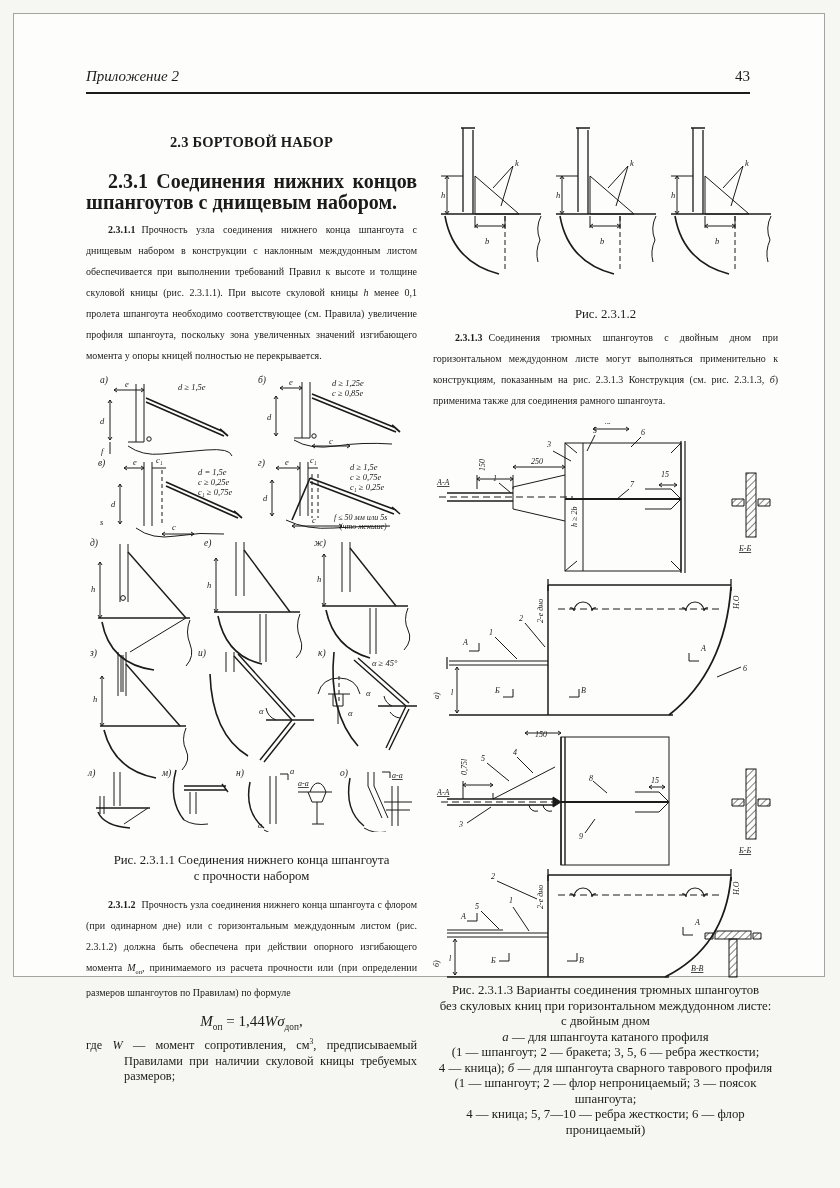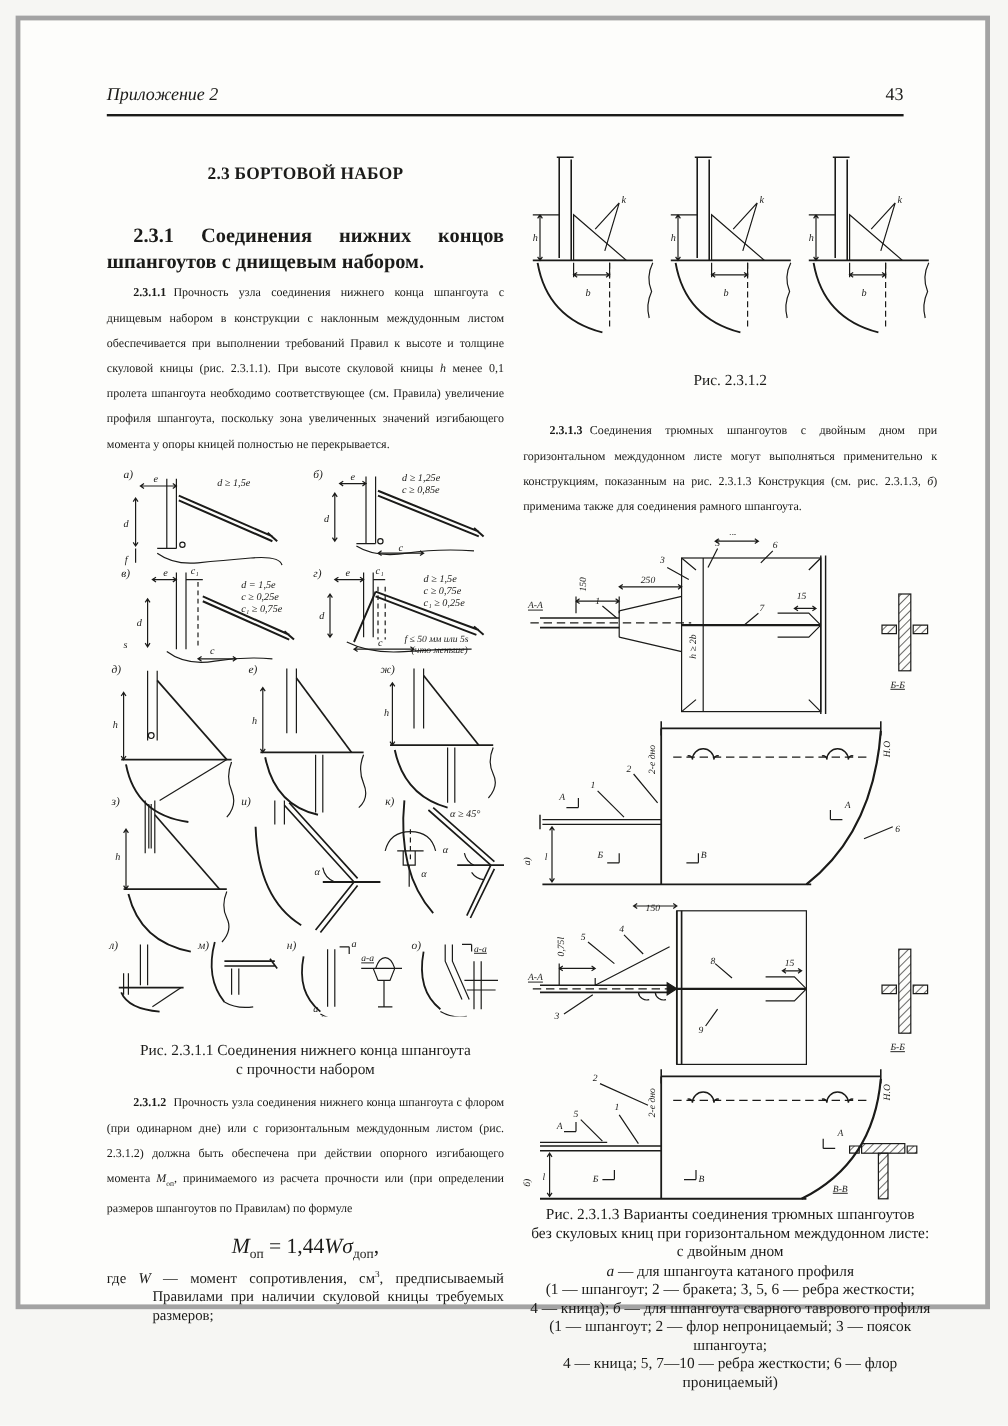--- a/index.html
+++ b/index.html
@@ -1,33 +1,33 @@
 <!DOCTYPE html>
 <html><head>
 <meta charset="utf-8">
 <style>
   *{box-sizing:border-box}
   html,body{margin:0;padding:0}
   body{width:840px;height:1188px;position:relative;background:#f6f6f3;
        font-family:"Liberation Serif",serif;color:#1b1b19}
-  .frame{position:absolute;left:13px;top:13px;width:812px;height:1078px;
-         border:4px solid #a3a3a3;background:#fdfdfb}
+  .frame{position:absolute;left:13px;top:13px;width:812px;height:964px;
+         border:1px solid #a3a3a3;background:#fdfdfb}
   .header{position:absolute;left:72px;top:54px;width:664px;display:flex;
           justify-content:space-between;align-items:flex-end;font-size:15px}
   .header .appx{font-style:italic}
   .header-rule{position:absolute;left:72px;top:78px;width:664px;height:2px;background:#1b1b19}
   .col-left{position:absolute;left:72px;top:92px;width:331px}
   .col-right{position:absolute;left:419px;top:104px;width:345px}
   .sec-title{font-weight:bold;font-size:14.5px;text-align:center;margin:28px 0 0;letter-spacing:.2px}
-  .sub-title{font-weight:bold;font-size:17px;line-height:21px;text-align:justify;
-             text-indent:22px;margin:32px 0 0}
+  .sub-title{font-weight:bold;font-size:20px;line-height:21px;text-align:justify;
+             text-indent:22px;margin:20px 0 0}
   .body-text{font-size:10px;line-height:21px;text-align:justify;text-indent:22px;margin:6px 0 0}
   .pnum{margin-right:6px}
   .caption{font-size:12.8px;line-height:16px;text-align:center;margin-top:20px}
-  .formula{font-size:18px;text-align:center;margin:10px 0 1px}
+  .formula{font-size:15px;text-align:center;margin:10px 0 1px}
   .formula i{font-style:italic}
   sub,sup{font-size:.62em}
   .where{font-size:12.3px;line-height:15.5px;text-align:justify;
          padding-left:38px;text-indent:-38px;margin-top:2px}
   .fig{display:block;margin:8px auto 0}
   .fig3cap{font-size:12.8px;line-height:15.5px;text-align:center;margin-top:4px}
   svg text{fill:#1b1b19;stroke:none}
   .t1{font:italic 9.5px "Liberation Serif",serif}
   .t2{font:italic 8.5px "Liberation Serif",serif}
   .t3{font:italic 8px "Liberation Serif",serif}
@@ -280,21 +280,21 @@
       <g>
         <use href="#f2base" x="238" y="6"></use>
         <text class="t2" x="238" y="78">h</text>
         <text class="t2" x="282" y="124">b</text>
         <text class="t2" x="312" y="46">k</text>
       </g>
     </svg>
 
     <div class="caption">Рис. 2.3.1.2</div>
 
-    <p class="body-text" style="margin-top:24px"><b class="pnum">2.3.1.3</b><span>Соединения трюмных шпангоутов с двойным дном при горизонтальном междудонном листе могут выполняться применительно к конструкциям, показанным на рис. 2.3.1.3 Конструкция (см. рис. 2.3.1.3, </span><i>б</i><span>) применима также для соединения рамного шпангоута.</span></p>
+    <p class="body-text" style="margin-top:5px"><b class="pnum">2.3.1.3</b><span>Соединения трюмных шпангоутов с двойным дном при горизонтальном междудонном листе могут выполняться применительно к конструкциям, показанным на рис. 2.3.1.3 Конструкция (см. рис. 2.3.1.3, </span><i>б</i><span>) применима также для соединения рамного шпангоута.</span></p>
 
     <svg class="fig" style="margin-top:12px" width="345" height="556" viewBox="0 0 345 556">
       <defs>
         <pattern id="ht" width="5" height="5" patternUnits="userSpaceOnUse" patternTransform="rotate(45)">
           <line x1="0" y1="0" x2="0" y2="5" stroke="#1b1b19" stroke-width="1.1"></line>
         </pattern>
         <g id="fh" stroke="#1b1b19" fill="none" stroke-width="1.2">
           <path d="M-9,2 A8,8 0 0 1 9,2 M-9,2 a3,3 0 0 0 -4,-3 M9,2 a3,3 0 0 1 4,-3"></path>
         </g>
       </defs>

